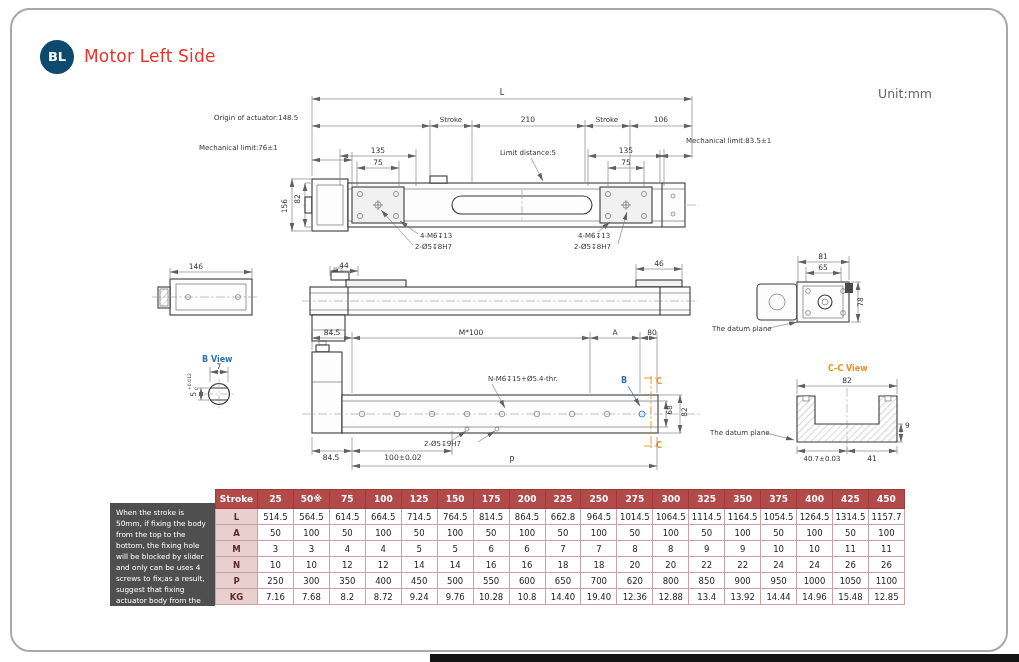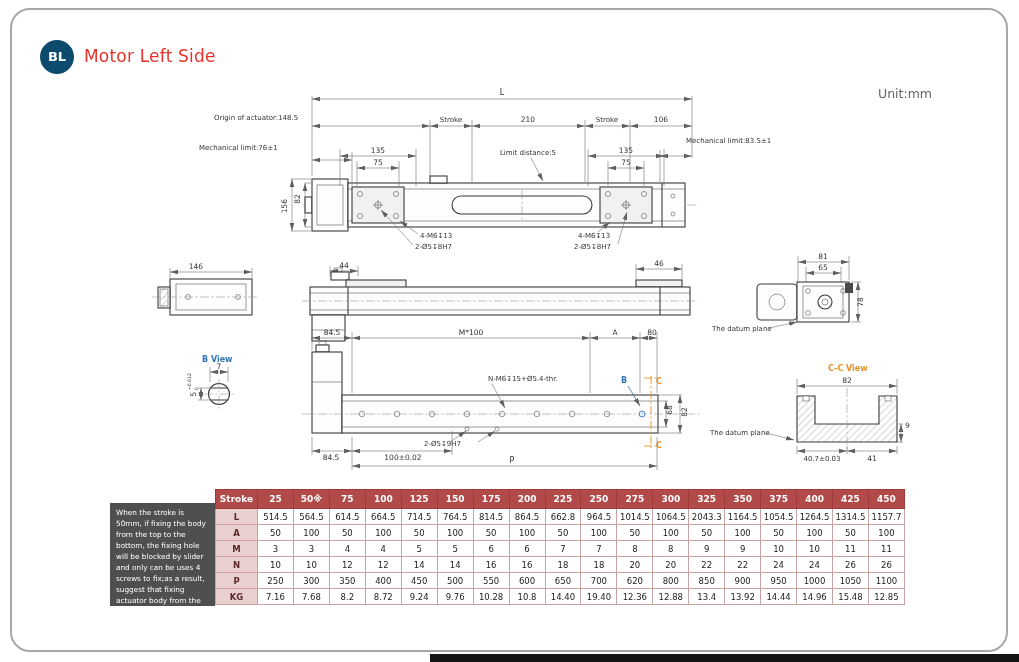--- a/index.html
+++ b/index.html
@@ -365,21 +365,21 @@
         <td>614.5</td>
         <td>664.5</td>
         <td>714.5</td>
         <td>764.5</td>
         <td>814.5</td>
         <td>864.5</td>
         <td>662.8</td>
         <td>964.5</td>
         <td>1014.5</td>
         <td>1064.5</td>
-        <td>2043.3</td>
+        <td>1114.5</td>
         <td>1164.5</td>
         <td>1054.5</td>
         <td>1264.5</td>
         <td>1314.5</td>
         <td>1157.7</td>
       </tr>
       <tr>
         <th class="rowlabel">A</th>
         <td>50</td>
         <td>100</td>

